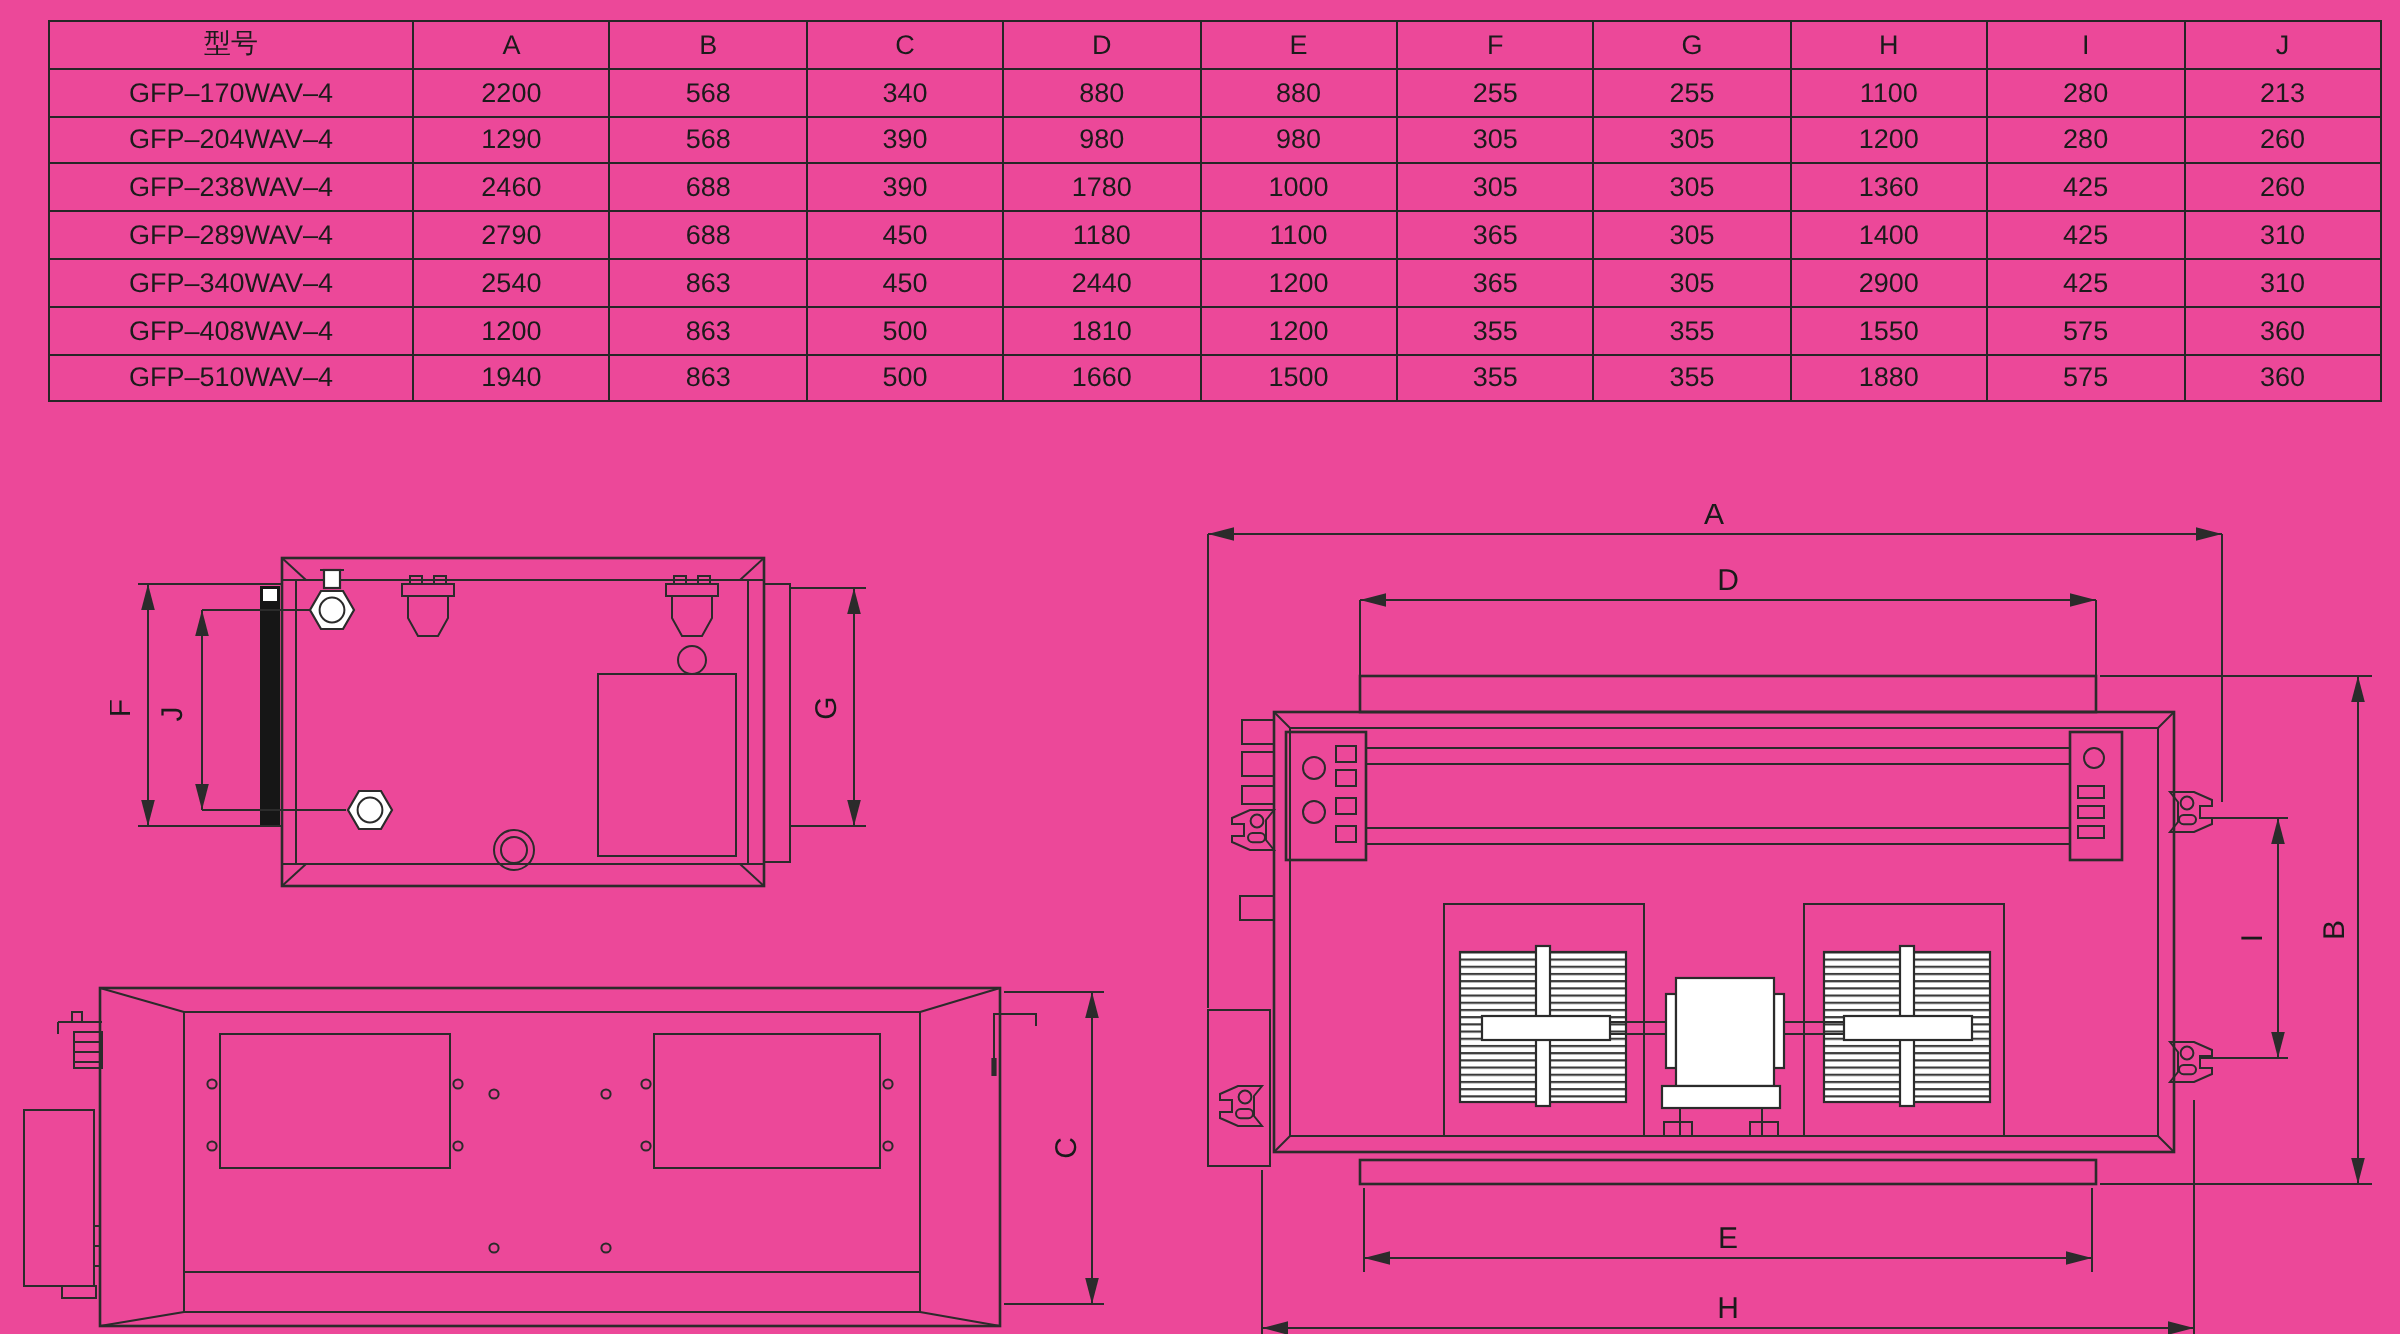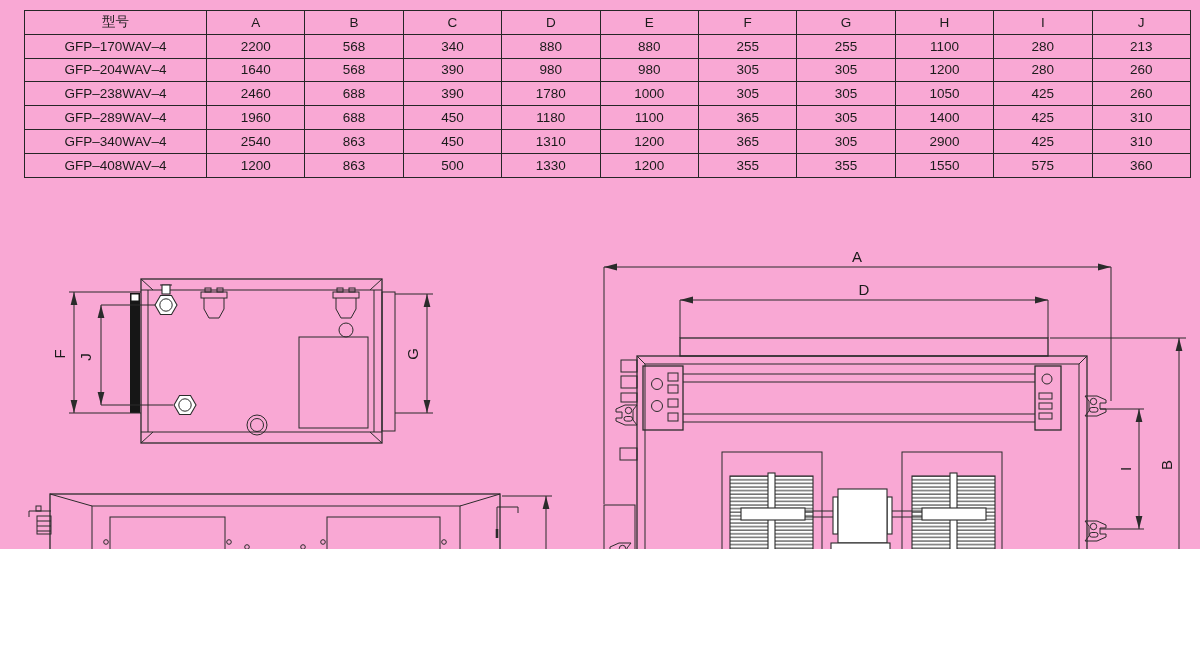--- a/index.html
+++ b/index.html
@@ -1,16 +1,16 @@
 <!DOCTYPE html>
 <html><head>
 <meta charset="utf-8">
 <style>
   html,body{margin:0;padding:0;background:#ffffff;}
-  #page{position:relative;width:1200px;height:549px;background:#f9a8d4;overflow:hidden;
+  #page{position:relative;width:1200px;height:667px;background:#ec4899;overflow:hidden;
         font-family:"Liberation Sans",sans-serif;}
   
   #spec-table-wrap{position:absolute;left:24px;top:10px;}
   table.spec{border-collapse:collapse;width:1166px;table-layout:fixed;
              font-family:"Liberation Sans",sans-serif;font-size:13.5px;color:#1b1b1b;}
   table.spec th,table.spec td{border:1.6px solid #262626;text-align:center;vertical-align:middle;
              height:22.8px;padding:0;font-weight:normal;white-space:nowrap;}
   col.c-model{width:182px;}
   col.c-dim{width:98.4px;}
   
@@ -86,80 +86,93 @@
             <td>880</td>
             <td>880</td>
             <td>255</td>
             <td>255</td>
             <td>1100</td>
             <td>280</td>
             <td>213</td>
           </tr>
           <tr>
             <td>GFP–204WAV–4</td>
-            <td>1640</td>
+            <td>1290</td>
             <td>568</td>
             <td>390</td>
             <td>980</td>
             <td>980</td>
             <td>305</td>
             <td>305</td>
             <td>1200</td>
             <td>280</td>
             <td>260</td>
           </tr>
           <tr>
             <td>GFP–238WAV–4</td>
             <td>2460</td>
             <td>688</td>
             <td>390</td>
             <td>1780</td>
             <td>1000</td>
             <td>305</td>
             <td>305</td>
-            <td>1050</td>
+            <td>1360</td>
             <td>425</td>
             <td>260</td>
           </tr>
           <tr>
             <td>GFP–289WAV–4</td>
-            <td>1960</td>
+            <td>2790</td>
             <td>688</td>
             <td>450</td>
             <td>1180</td>
             <td>1100</td>
             <td>365</td>
             <td>305</td>
             <td>1400</td>
             <td>425</td>
             <td>310</td>
           </tr>
           <tr>
             <td>GFP–340WAV–4</td>
             <td>2540</td>
             <td>863</td>
             <td>450</td>
-            <td>1310</td>
+            <td>2440</td>
             <td>1200</td>
             <td>365</td>
             <td>305</td>
             <td>2900</td>
             <td>425</td>
             <td>310</td>
           </tr>
           <tr>
             <td>GFP–408WAV–4</td>
             <td>1200</td>
             <td>863</td>
             <td>500</td>
-            <td>1330</td>
+            <td>1810</td>
             <td>1200</td>
             <td>355</td>
             <td>355</td>
             <td>1550</td>
+            <td>575</td>
+            <td>360</td>
+          </tr>
+          <tr>
+            <td>GFP–510WAV–4</td>
+            <td>1940</td>
+            <td>863</td>
+            <td>500</td>
+            <td>1660</td>
+            <td>1500</td>
+            <td>355</td>
+            <td>355</td>
+            <td>1880</td>
             <td>575</td>
             <td>360</td>
           </tr>
         </tbody>
     </table>
   </div>
 
   <svg class="drw" style="left:55px;top:265px" width="420" height="205" viewBox="0 0 420 205">
 
     <g>

